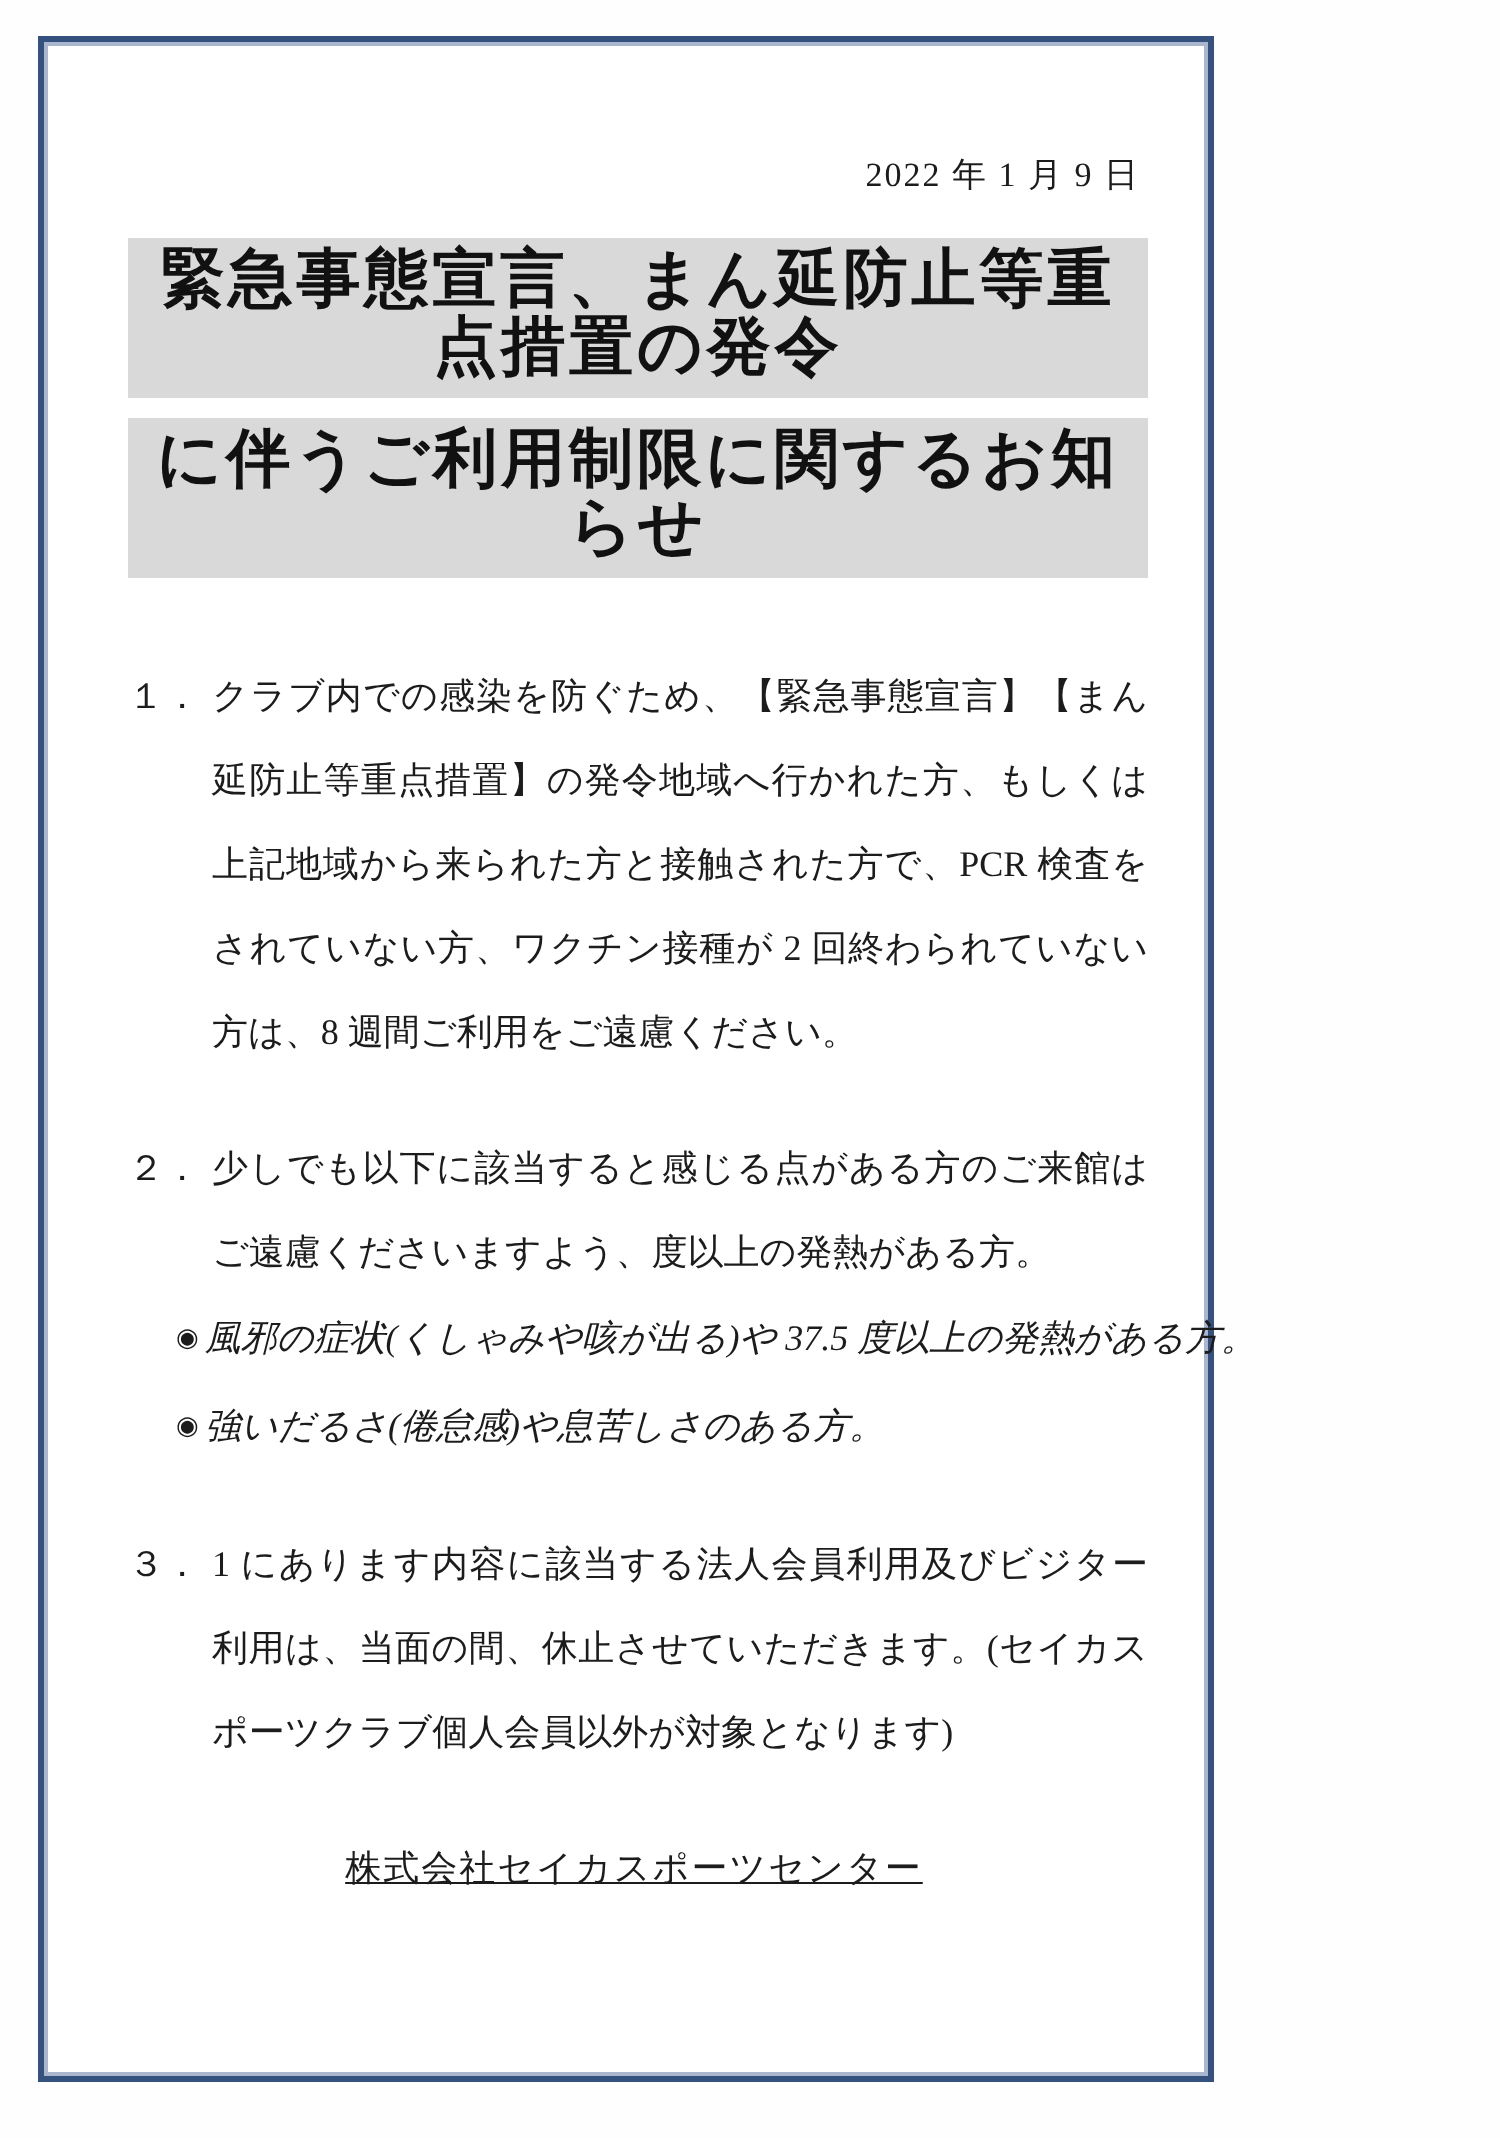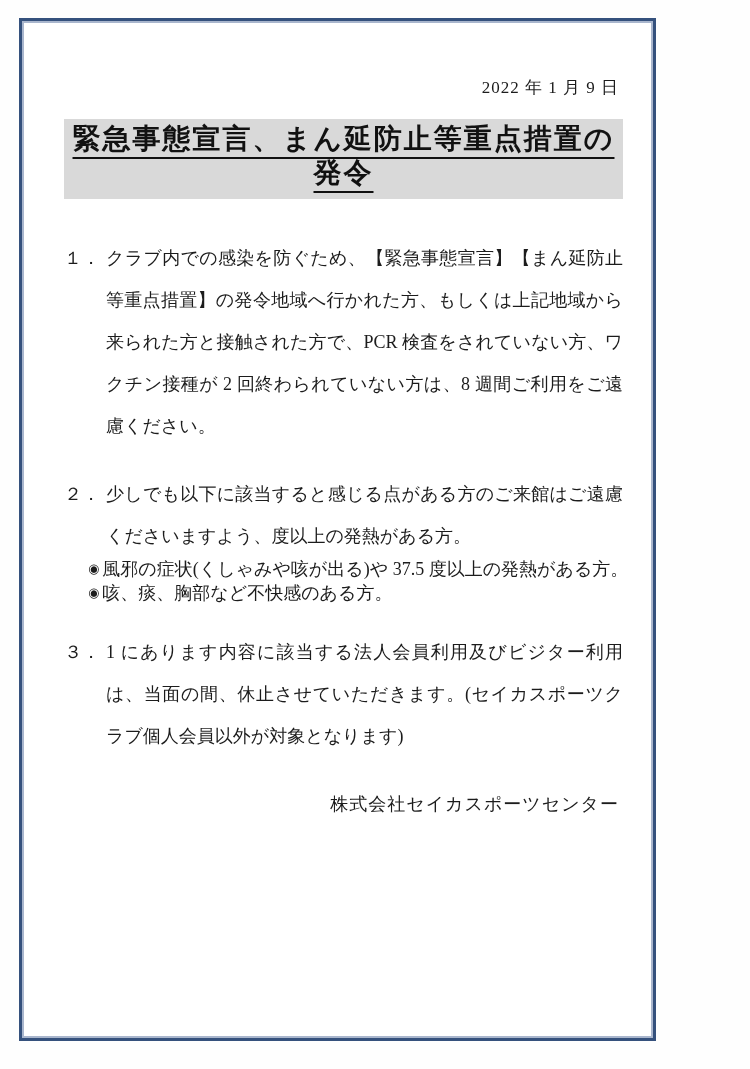--- a/index.html
+++ b/index.html
@@ -12,21 +12,21 @@
     position: relative;
     width: 750px;
     height: 1069px;
     background: #fefefe;
     overflow: hidden;
   }
   .frame {
     position: absolute;
     left: 19px;
     top: 18px;
-    width: 637px;
+    width: 588px;
     height: 1023px;
     border: 3px solid #35517d;
     background: #ffffff;
   }
   .frame-inner {
     position: absolute;
     inset: 0;
     border: 2px solid #a9b6cd;
     pointer-events: none;
   }
@@ -46,92 +46,96 @@
     letter-spacing: 1px;
   }
   .title-block {
     text-align: center;
     margin-bottom: 38px;
   }
   .title-line { margin-bottom: 10px; }
   .title-highlight {
     display: inline-block;
     background: #d9d9d9;
-    font-size: 28px;
+    font-size: 32px;
     font-weight: bold;
     letter-spacing: 2px;
     line-height: 34px;
     padding: 3px 8px 9px 8px;
-    text-decoration: underline;
     text-decoration-thickness: 2px;
     text-underline-offset: 9px;
     color: #111111;
   }
   .item {
     display: flex;
     margin-bottom: 26px;
   }
   .item-num {
     width: 42px;
     flex-shrink: 0;
   }
   .item-text {
     flex: 1;
     text-align: justify;
   }
   .item-no-gap { margin-bottom: 0; }
   .bullet-list {
     margin: 0 0 26px 24px;
-    line-height: 24px;
+    line-height: 44px;
+    font-style: italic;
   }
   .bullet-row { white-space: nowrap; }
   .bullet-marker {
     font-size: 13px;
     margin-right: 3px;
     vertical-align: 2px;
   }
   .signature {
-    text-align: right;
+    text-align: center;
     padding-right: 4px;
     margin-top: 6px;
     letter-spacing: 1px;
+    text-decoration: underline;
   }
 </style>
 </head>
 <body>
 
 <div class="page">
   <div class="frame">
     <div class="frame-inner"></div>
     <div class="content">
 
       <div class="date-line">2022 年 1 月 9 日</div>
 
       <div class="title-block">
         <div class="title-line">
           <span class="title-highlight">緊急事態宣言、まん延防止等重点措置の発令</span>
+        </div>
+        <div class="title-line">
+          <span class="title-highlight">に伴うご利用制限に関するお知らせ</span>
         </div>
       </div>
 
       <div class="item">
         <div class="item-num">１．</div>
         <div class="item-text">クラブ内での感染を防ぐため、【緊急事態宣言】【まん延防止等重点措置】の発令地域へ行かれた方、もしくは上記地域から来られた方と接触された方で、PCR 検査をされていない方、ワクチン接種が 2 回終わられていない方は、8 週間ご利用をご遠慮ください。</div>
       </div>
 
       <div class="item item-no-gap">
         <div class="item-num">２．</div>
         <div class="item-text">少しでも以下に該当すると感じる点がある方のご来館はご遠慮くださいますよう、度以上の発熱がある方。</div>
       </div>
 
       <div class="bullet-list">
         <div class="bullet-row">
           <span class="bullet-marker">◉</span><span>風邪の症状(くしゃみや咳が出る)や 37.5 度以上の発熱がある方。</span>
         </div>
         <div class="bullet-row">
-          <span class="bullet-marker">◉</span><span>咳、痰、胸部など不快感のある方。</span>
+          <span class="bullet-marker">◉</span><span>強いだるさ(倦怠感)や息苦しさのある方。</span>
         </div>
       </div>
 
       <div class="item">
         <div class="item-num">３．</div>
         <div class="item-text">1 にあります内容に該当する法人会員利用及びビジター利用は、当面の間、休止させていただきます。(セイカスポーツクラブ個人会員以外が対象となります)</div>
       </div>
 
       <div class="signature">株式会社セイカスポーツセンター</div>
 

